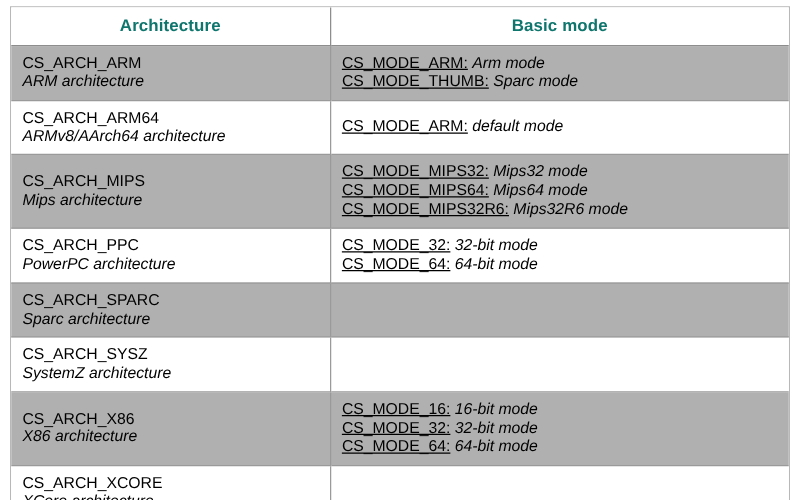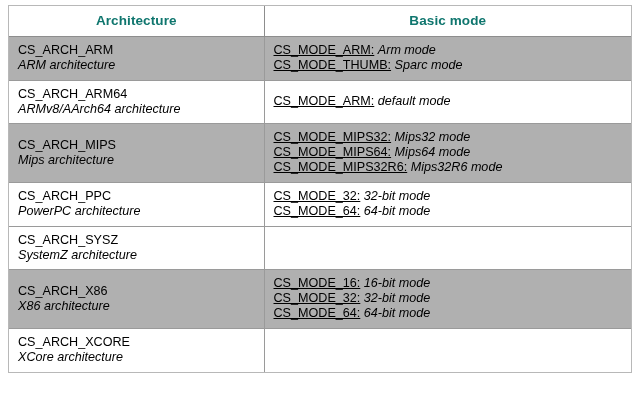--- a/index.html
+++ b/index.html
@@ -143,20 +143,29 @@
           <tr class="plain">
             <td>
               <span class="const">CS_ARCH_PPC</span>
               <span class="desc">PowerPC architecture</span>
             </td>
             <td class="last">
               <span class="mode-line"><span class="mode-name">CS_MODE_32:</span> <span class="mode-desc">32-bit mode</span></span>
               <span class="mode-line"><span class="mode-name">CS_MODE_64:</span> <span class="mode-desc">64-bit mode</span></span>
             </td>
           </tr>
+          <tr class="shaded">
+            <td>
+              <span class="const">CS_ARCH_SPARC</span>
+              <span class="desc">Sparc architecture</span>
+            </td>
+            <td class="last">
+              <span class="mode-line empty-cell">&nbsp;</span>
+            </td>
+          </tr>
           <tr class="plain">
             <td>
               <span class="const">CS_ARCH_SYSZ</span>
               <span class="desc">SystemZ architecture</span>
             </td>
             <td class="last">
               <span class="mode-line empty-cell">&nbsp;</span>
             </td>
           </tr>
           <tr class="shaded">

